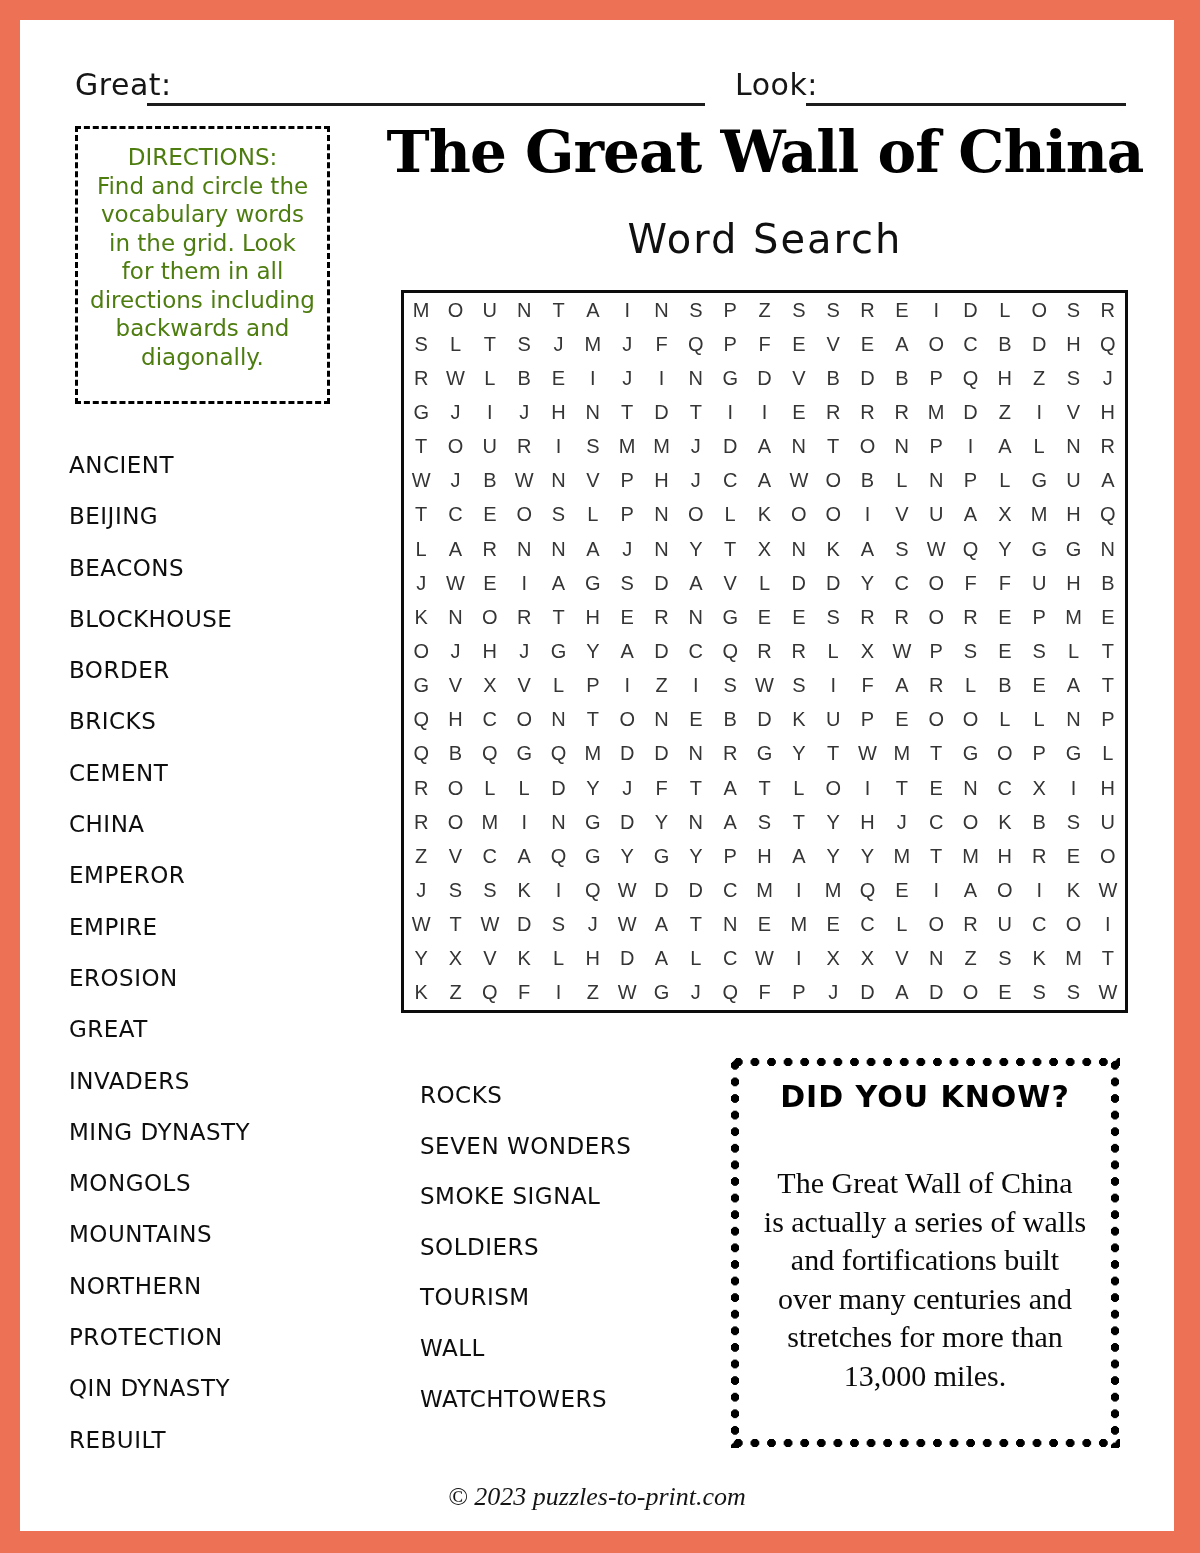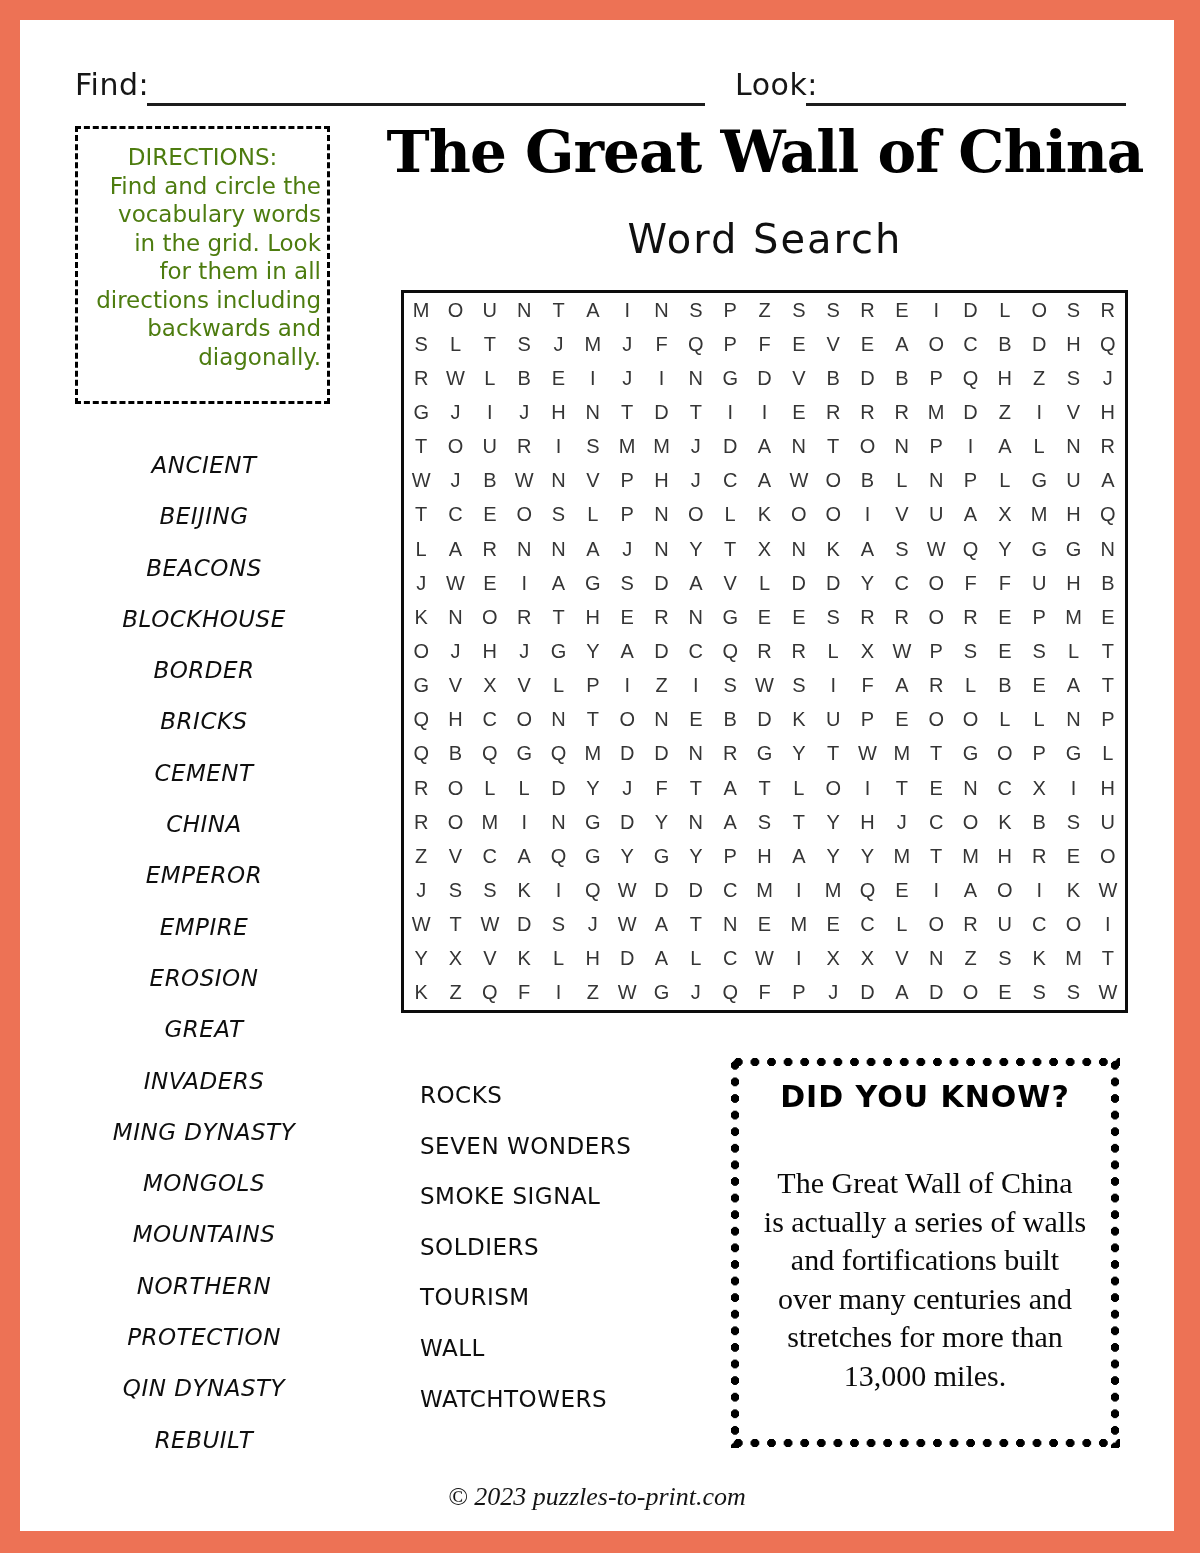--- a/index.html
+++ b/index.html
@@ -28,21 +28,21 @@
   }
   .name-line{left:127px;width:558px;}
   .date-line{left:786px;width:320px;}
   
   .directions{
     position:absolute;left:55px;top:106px;width:255px;height:278px;
     box-sizing:border-box;border:3px dashed #000;
     padding:14px 6px 0;text-align:center;
     font-size:23px;line-height:28.5px;color:#4d7c0f;
   }
-  .directions .dir-body{white-space:pre-line;text-align:right;}
+  .directions .dir-body{white-space:pre-line;}
   
   .title{
     position:absolute;left:300px;top:98px;width:890px;
     text-align:center;
     font-family:"DejaVu Serif",serif;font-weight:bold;
     font-size:58px;letter-spacing:-1px;color:#000;
   }
   .subtitle{
     position:absolute;left:300px;top:196px;width:890px;
     text-align:center;font-size:40px;letter-spacing:2px;color:#101010;
@@ -55,21 +55,21 @@
     grid-template-columns:repeat(21,1fr);
     grid-template-rows:repeat(21,1fr);
   }
   .cell{
     display:flex;align-items:center;justify-content:center;
     font-family:"Liberation Sans",sans-serif;
     font-size:20px;color:#353535;
   }
   
   .list-left{
-    position:absolute;left:36px;top:420px;width:296px;text-align:center;font-style:italic;
+    position:absolute;left:49px;top:420px;width:296px;
   }
   .list-bottom{
     position:absolute;left:400px;top:1050px;width:272px;text-align:left;
   }
   .list-left .word{line-height:51.3px;font-size:23px;letter-spacing:.5px;color:#0e0e0e;}
   .list-bottom .word{line-height:50.6px;font-size:23px;letter-spacing:.5px;color:#0e0e0e;}
   
   .dyk{
     position:absolute;left:710px;top:1037px;width:390px;height:391px;
     box-sizing:border-box;padding:22px 18px 0;text-align:center;
@@ -99,21 +99,21 @@
     position:absolute;left:0;top:1462px;width:100%;
     text-align:center;font-family:"Liberation Serif",serif;
     font-size:26px;color:#141414;font-style:italic;
   }
 </style>
 </head>
 <body>
 
 <div class="page">
 
-  <span class="name-label hand">Find:</span>
+  <span class="name-label hand">Great:</span>
   <div class="write-line name-line"></div>
   <span class="date-label hand">Look:</span>
   <div class="write-line date-line"></div>
 
   <div class="directions">
     <div class="dir-heading">DIRECTIONS:</div>
     <div class="dir-body">Find and circle the
 vocabulary words
 in the grid.  Look
 for them in all

